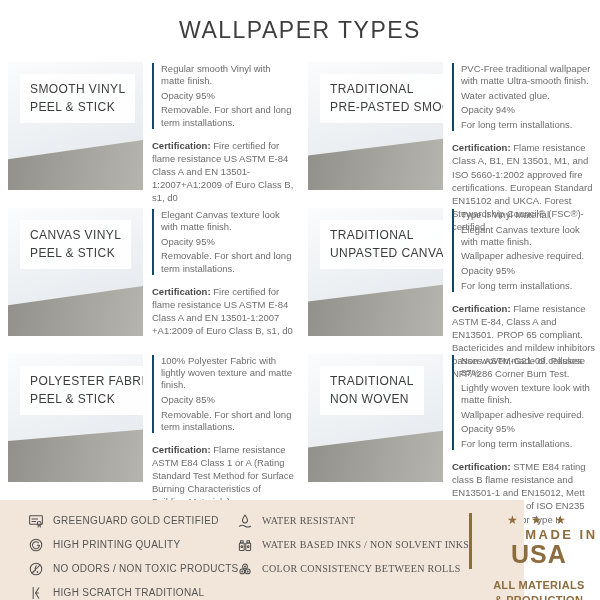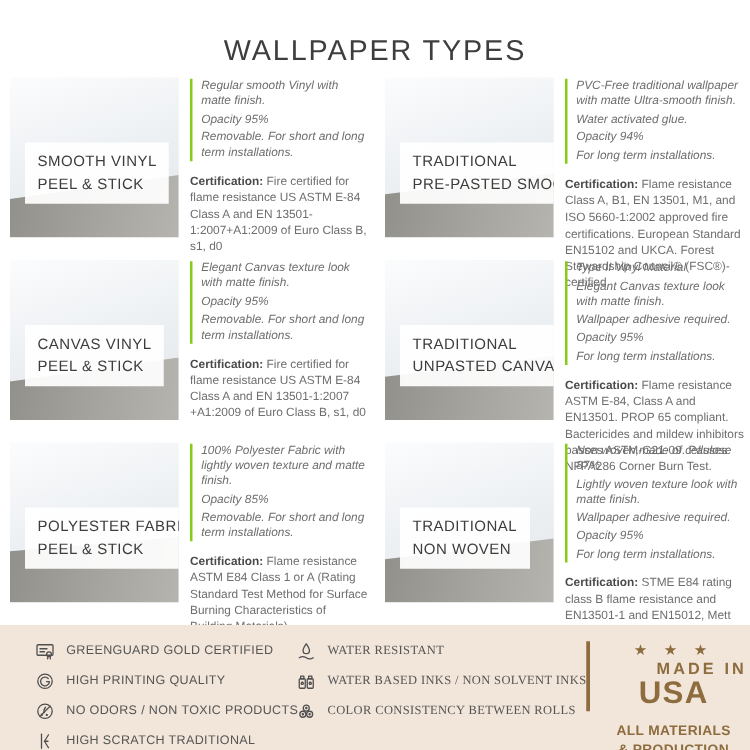--- a/index.html
+++ b/index.html
@@ -3,21 +3,21 @@
 <meta charset="utf-8">
 <style>
   * { margin:0; padding:0; box-sizing:border-box; }
   html,body { background:#ffffff; }
   .page {
     position:relative; width:600px; height:600px; background:#ffffff;
     font-family:"Liberation Sans", sans-serif; overflow:hidden;
   }
   
   .title {
-    padding-top:27px; text-align:center;
+    padding-top:17px; text-align:center;
     font-size:23px; font-weight:500; letter-spacing:1.5px; color:#3e3e3e;
   }
   
   .grid {
     position:absolute; top:62px; left:8px;
     display:grid; grid-template-columns:292px 292px; column-gap:8px; row-gap:18px;
   }
   .card { display:flex; height:128px; }
   .photo {
     position:relative; width:135px; height:128px; flex:0 0 135px; overflow:hidden;
@@ -28,37 +28,36 @@
     background:linear-gradient(100deg,#8e8c87 0%,#a5a39e 55%,#b6b4af 100%);
   }
   .card.v1 .photo::after { clip-path:polygon(0 76%,100% 61%,100% 100%,0 100%); }
   .card.v2 .photo::after { clip-path:polygon(0 73%,100% 60%,100% 100%,0 100%); }
   .card.v3 .photo::after { clip-path:polygon(0 68%,100% 59%,100% 100%,0 100%); }
   .label {
     position:absolute; top:12px; left:12px; z-index:2;
     background:rgba(255,255,255,0.93); padding:6px 10px 7px;
     font-size:12px; letter-spacing:0.4px; color:#3d3d3d; line-height:1.5;
     white-space:nowrap;
-    margin-top:40px;
   }
   .info { flex:1; padding:1px 4px 0 9px; }
   .desc {
-    border-left:2px solid #84cc16; padding-left:7px;
-    font-size:9.5px; color:#6e6e6e; line-height:1.28;font-style:italic;
+    border-left:2px solid #0c4a6e; padding-left:7px;
+    font-size:9.5px; color:#6e6e6e; line-height:1.28;
   }
   .desc-line { margin-bottom:2.5px; }
   .desc-line:last-child { margin-bottom:0; }
   .cert {
     margin-top:10px; font-size:9.5px; color:#6e6e6e; line-height:1.38;
   }
   .cert b { color:#4a4a4a; font-weight:700; }
   .cert2:empty { display:none; }
   
   .footer {
-    position:absolute; left:0; top:500px; width:600px; height:100px;
+    position:absolute; left:0; top:500px; width:524px; height:100px;
     background:#f2e6da; display:flex; align-items:flex-start;
     padding:11px 14px 0 28px;
   }
   .feat-col { display:flex; flex-direction:column; }
   .feat-col.left  { width:209px; }
   .feat-col.right { width:250px;font-family:Liberation Serif, serif; }
   .feat { display:flex; align-items:center; height:19px; margin-bottom:5px; }
   .feat svg { flex:0 0 16px; width:16px; height:16px; stroke:#4f4f4f; fill:none;
               stroke-width:1.3; stroke-linecap:round; stroke-linejoin:round; }
   .feat-label {

